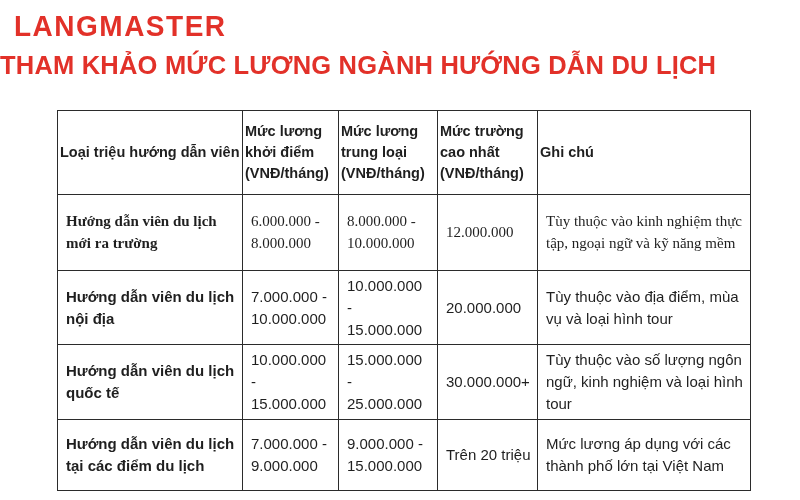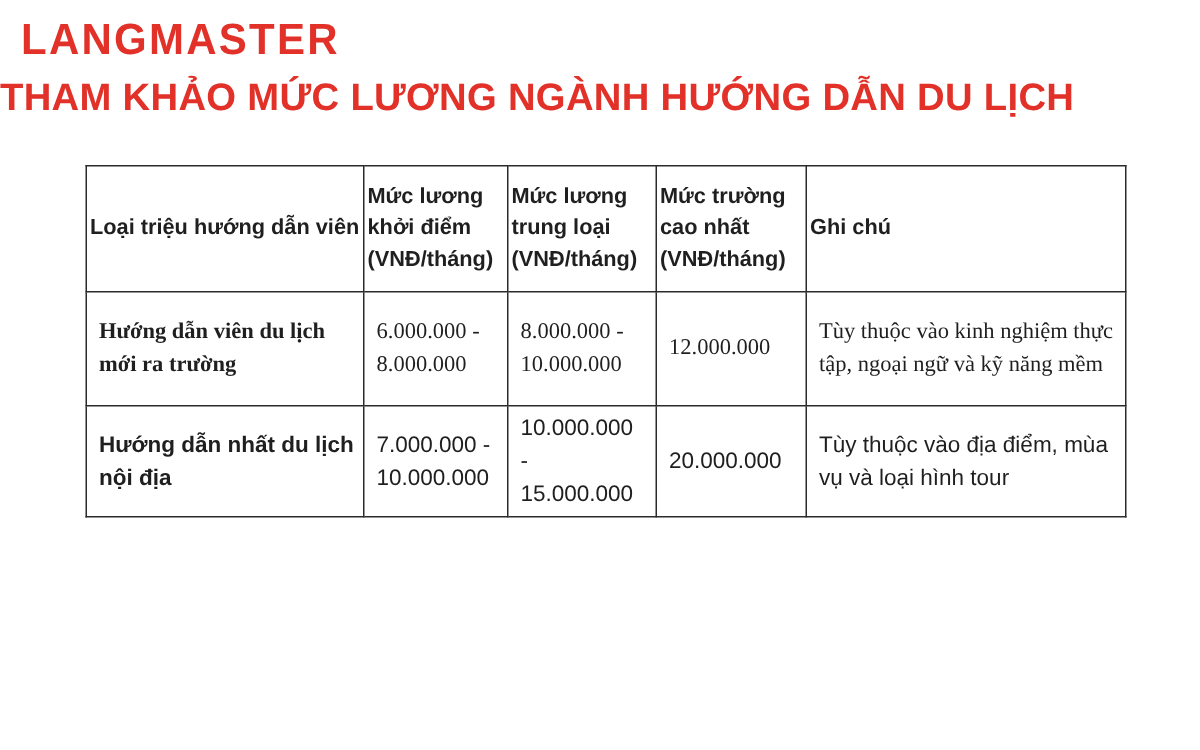--- a/index.html
+++ b/index.html
@@ -96,20 +96,34 @@
   </thead>
   <tbody>
     <tr class="row-0">
       <td class="cell-type">Hướng dẫn viên du lịch mới ra trường</td>
       <td class="cell-start">6.000.000 - 8.000.000</td>
       <td class="cell-avg">8.000.000 - 10.000.000</td>
       <td class="cell-max">12.000.000</td>
       <td class="cell-note">Tùy thuộc vào kinh nghiệm thực tập, ngoại ngữ và kỹ năng mềm</td>
     </tr>
     <tr class="row-1">
-      <td class="cell-type">Hướng dẫn nhất du lịch nội địa</td>
+      <td class="cell-type">Hướng dẫn viên du lịch nội địa</td>
       <td class="cell-start">7.000.000 - 10.000.000</td>
       <td class="cell-avg">10.000.000 - 15.000.000</td>
       <td class="cell-max">20.000.000</td>
       <td class="cell-note">Tùy thuộc vào địa điểm, mùa vụ và loại hình tour</td>
     </tr>
+    <tr class="row-2">
+      <td class="cell-type">Hướng dẫn viên du lịch quốc tế</td>
+      <td class="cell-start">10.000.000 - 15.000.000</td>
+      <td class="cell-avg">15.000.000 - 25.000.000</td>
+      <td class="cell-max">30.000.000+</td>
+      <td class="cell-note">Tùy thuộc vào số lượng ngôn ngữ, kinh nghiệm và loại hình tour</td>
+    </tr>
+    <tr class="row-3">
+      <td class="cell-type">Hướng dẫn viên du lịch tại các điểm du lịch</td>
+      <td class="cell-start">7.000.000 - 9.000.000</td>
+      <td class="cell-avg">9.000.000 - 15.000.000</td>
+      <td class="cell-max">Trên 20 triệu</td>
+      <td class="cell-note">Mức lương áp dụng với các thành phố lớn tại Việt Nam</td>
+    </tr>
   </tbody>
 </table>
 
 </body></html>

